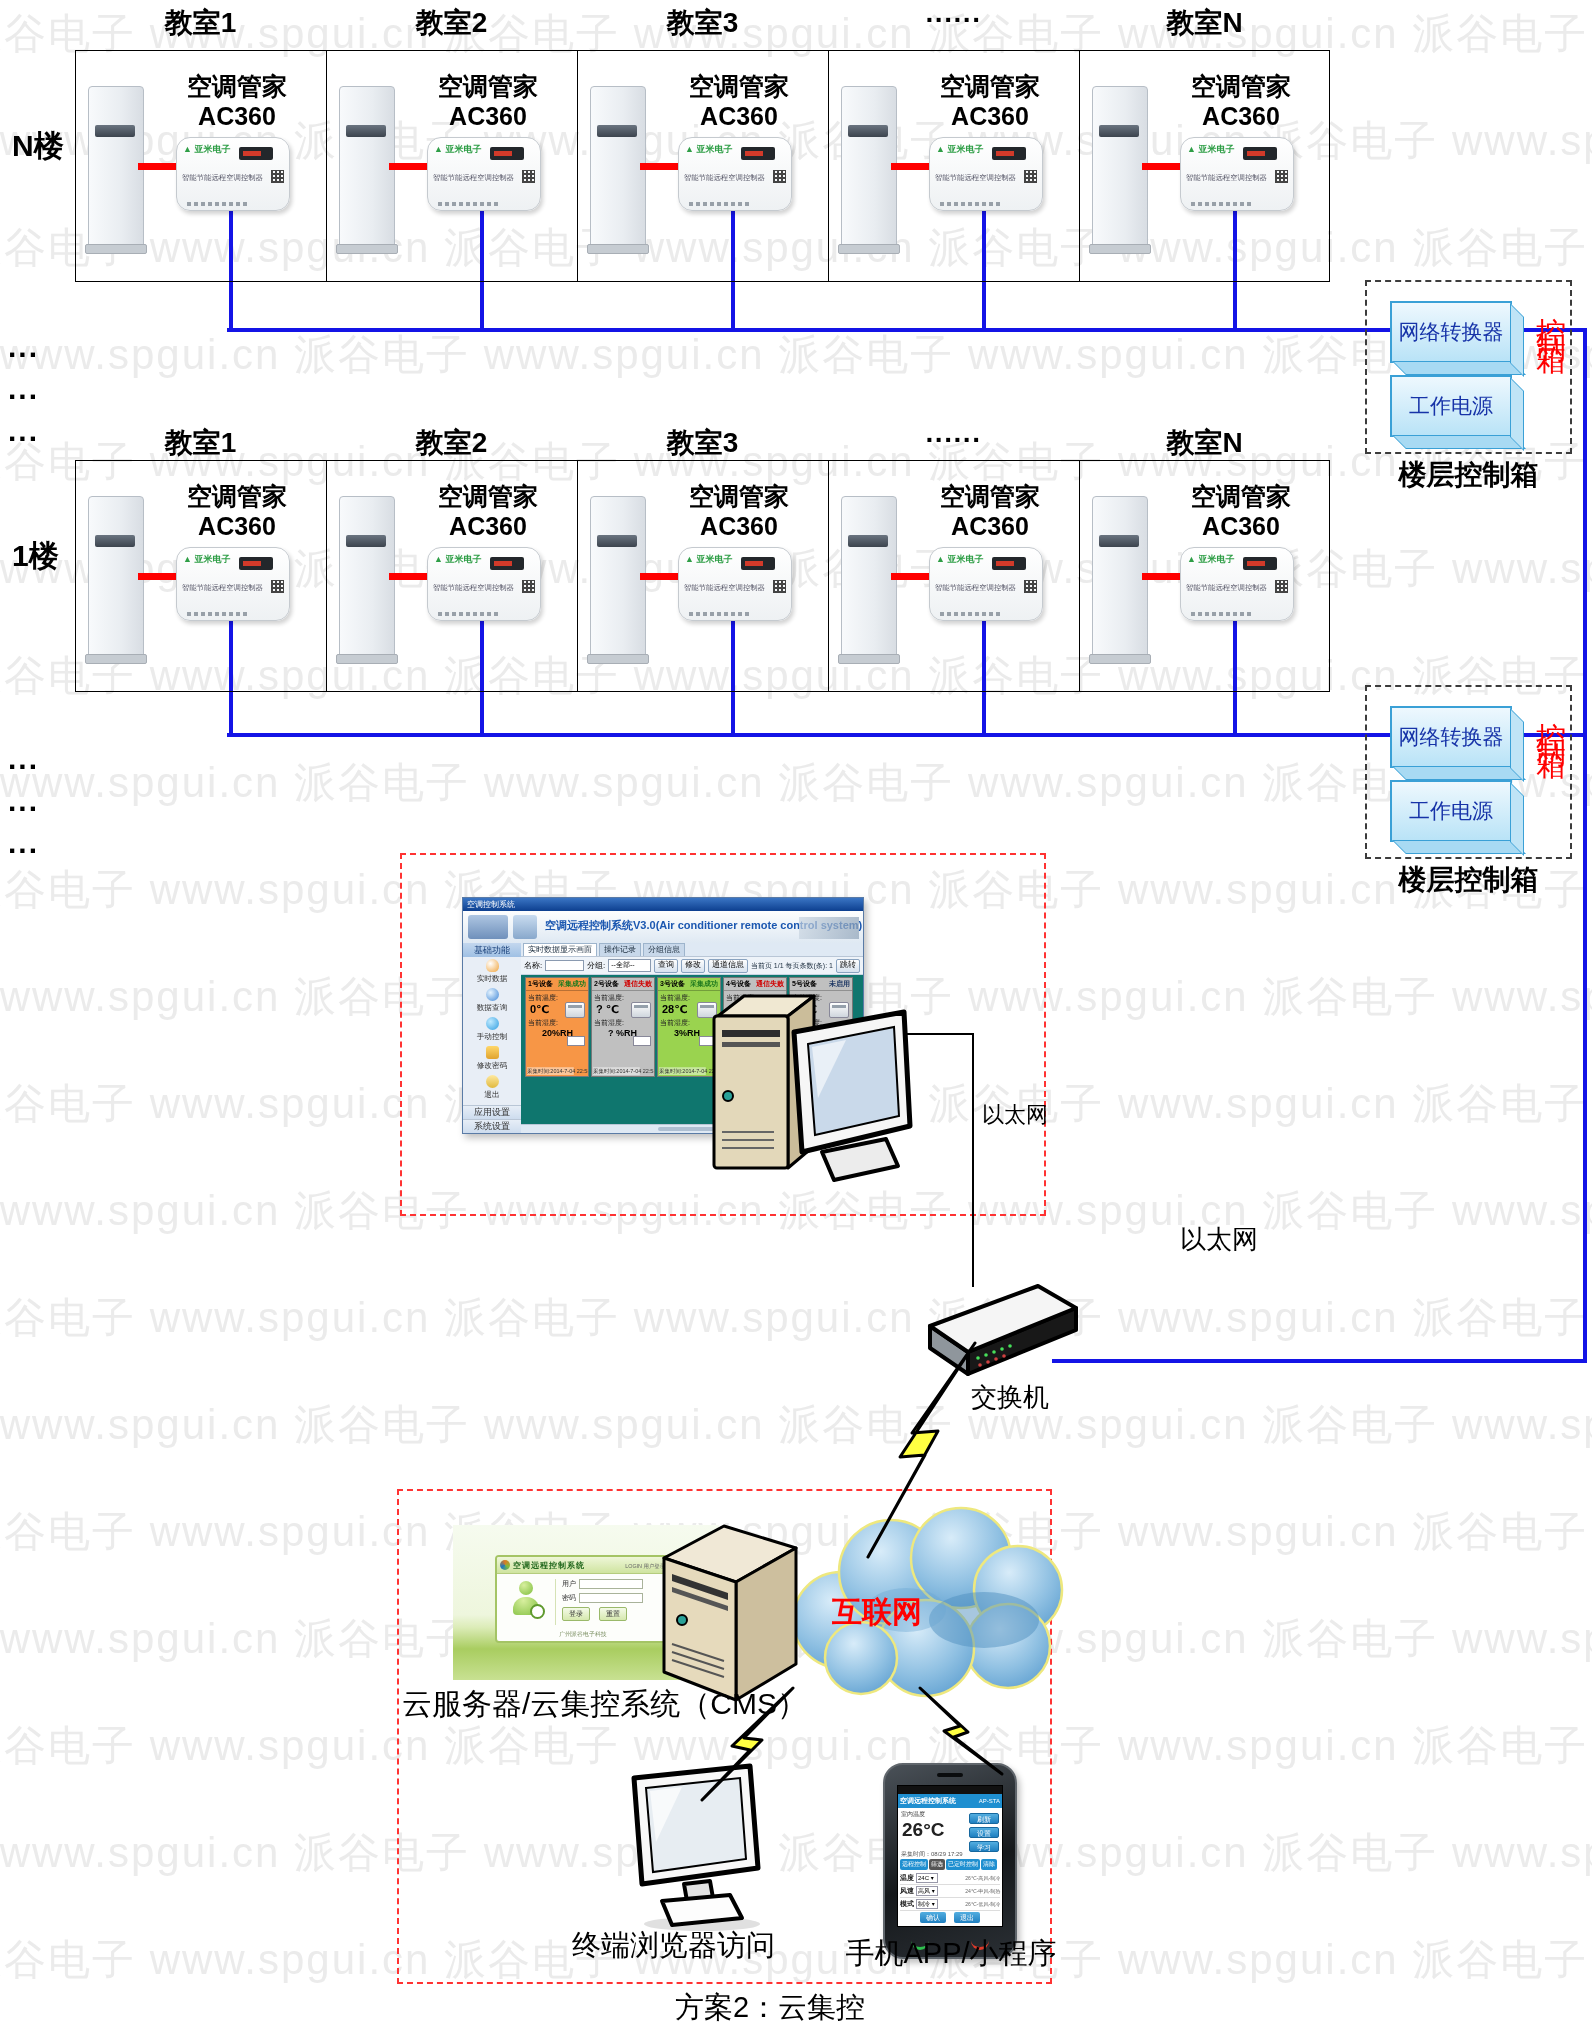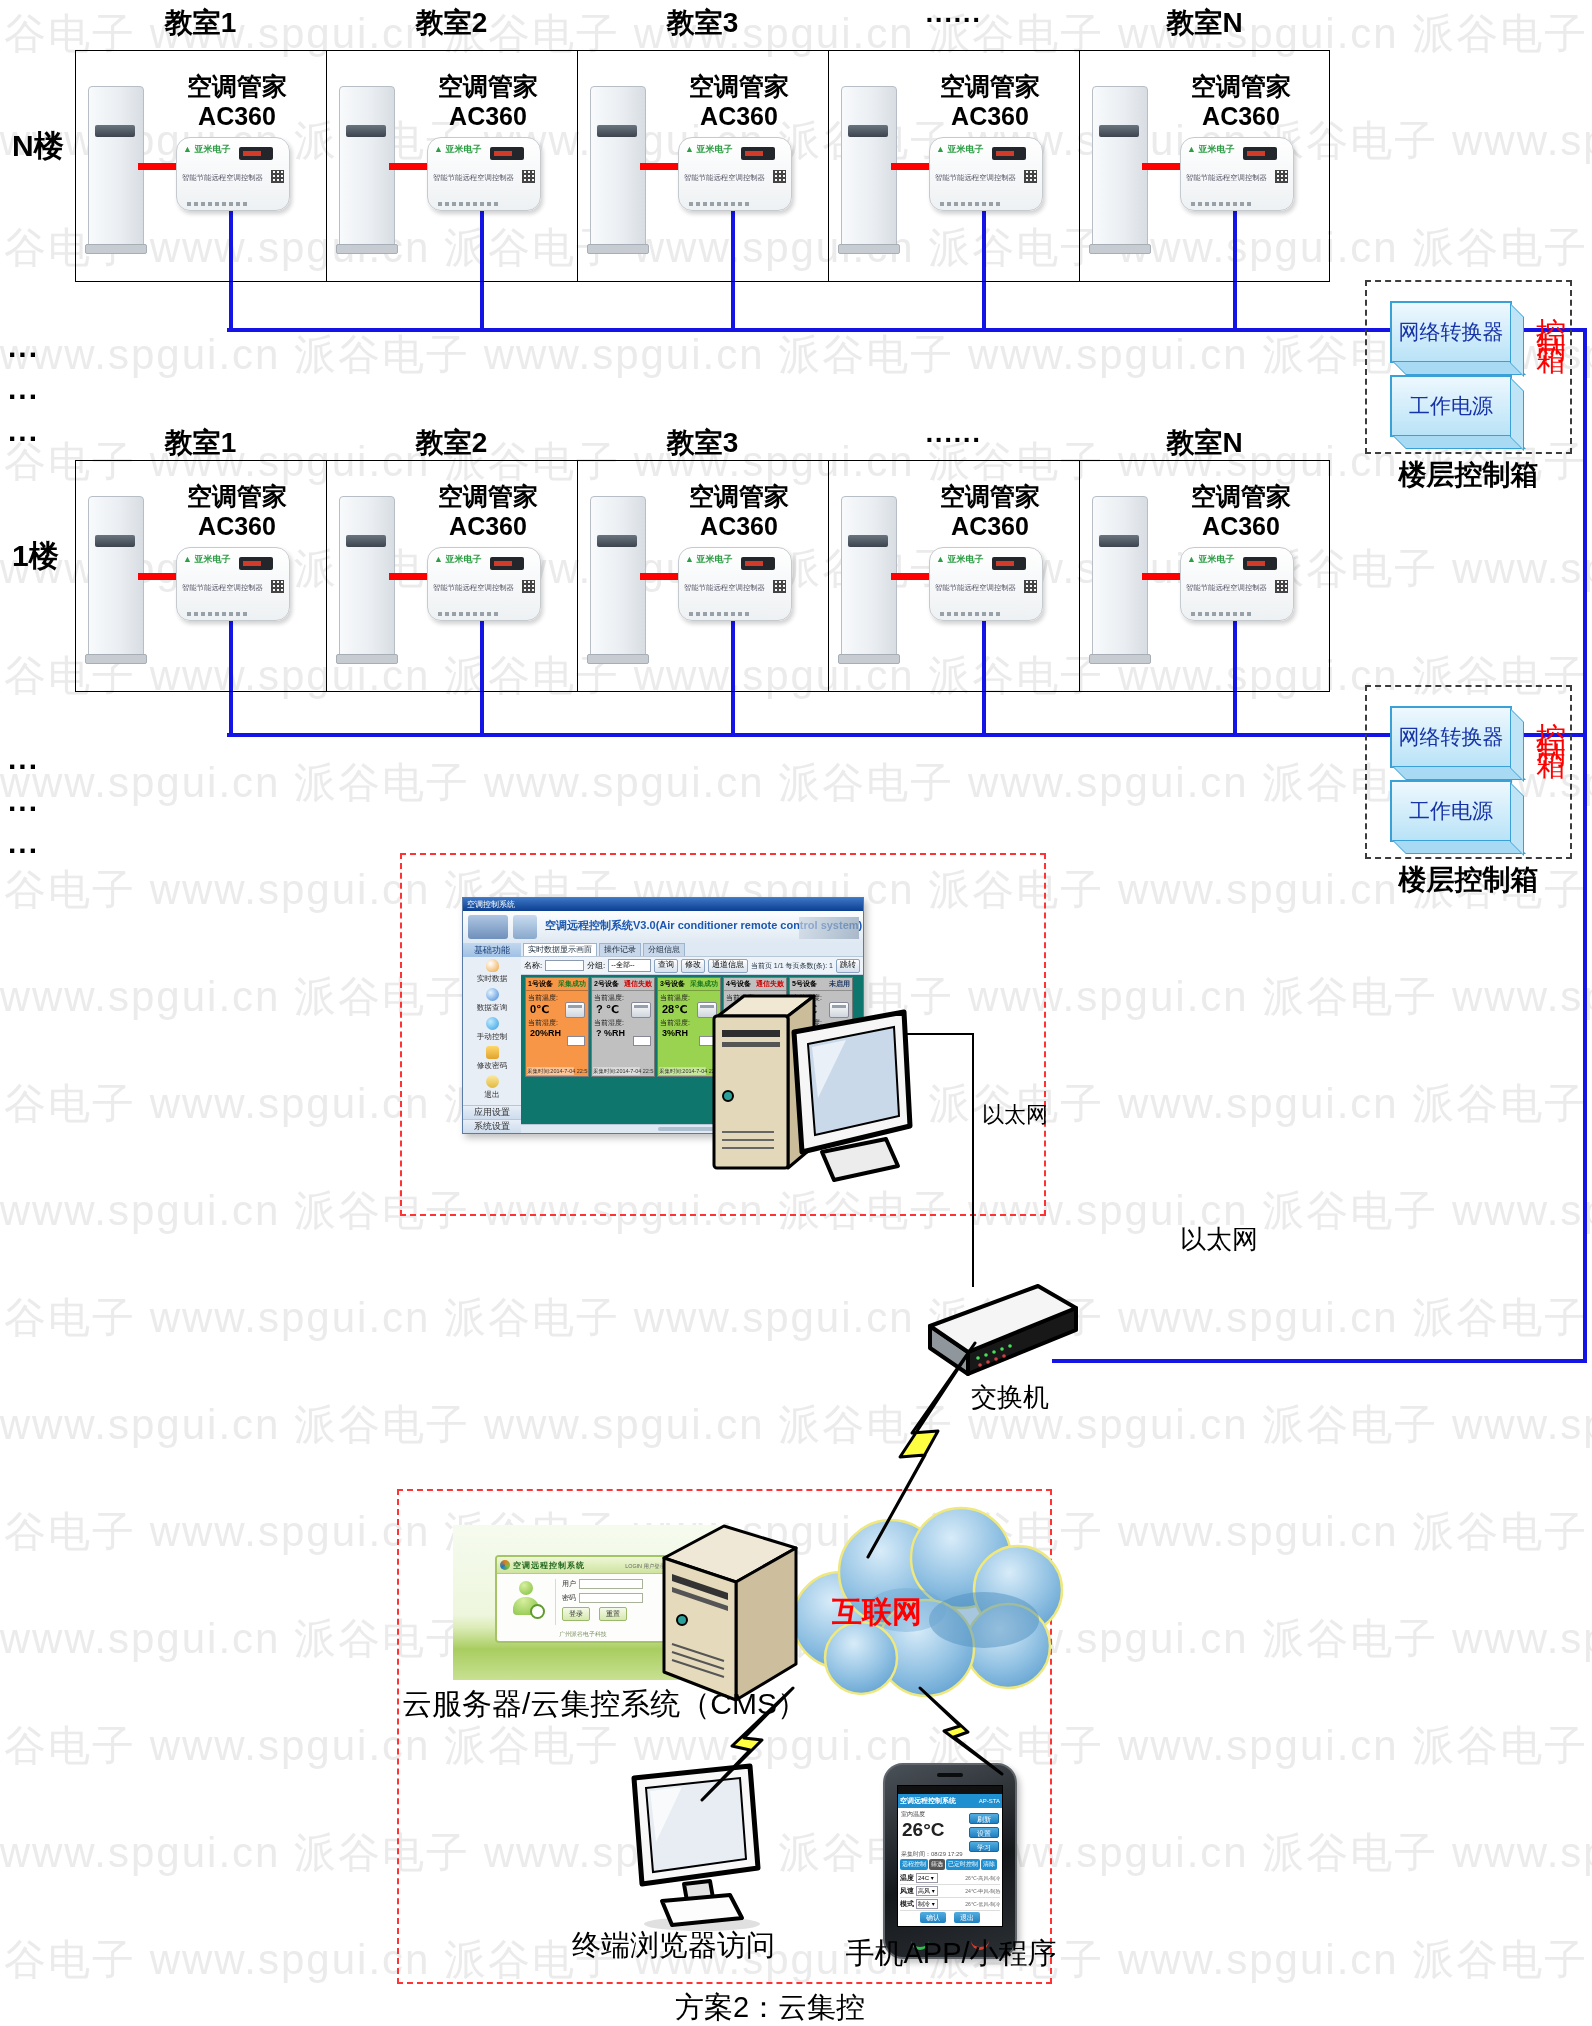--- a/index.html
+++ b/index.html
@@ -81,21 +81,21 @@
   .rms-toolbar{height:17px;display:flex;align-items:center;gap:3px;font-size:8px;padding:0 3px;background:#eef3f9;border-bottom:1px solid #c7d3e2;white-space:nowrap;}
   .rms-input{width:40px;height:9px;background:#fff;border:1px solid #8a9ab0;}
   .rms-select{width:42px;height:11px;background:#fff;border:1px solid #8a9ab0;font-size:7px;line-height:10px;padding-left:2px;}
   .rms-btn{height:12px;line-height:10px;padding:0 3px;background:linear-gradient(#fefefe,#d7e2ef);border:1px solid #8aa3c0;border-radius:2px;font-size:8px;}
   .rms-pageinfo{margin-left:auto;font-size:7px;color:#234;white-space:nowrap;}
   .rms-cards{position:absolute;left:4px;top:34px;display:flex;gap:2px;}
   .rms-card{width:64px;height:100px;border:1px solid #777;position:relative;font-size:7px;box-sizing:border-box;overflow:hidden;}
   .rms-card-head{height:11px;display:flex;justify-content:space-between;padding:1px 2px 0;border-bottom:1px solid rgba(0,0,0,.25);font-weight:700;}
   .rms-card-label{padding:2px 2px 0;color:#222;}
   .rms-card-temp{font-size:11px;font-weight:700;padding-left:4px;}
-  .rms-card-hum{font-size:9px;font-weight:700;padding-left:4px;}
+  .rms-card-hum{font-size:9px;font-weight:700;padding-left:16px;}
   .rms-card-ico{position:absolute;right:3px;top:24px;width:18px;height:14px;background:linear-gradient(#fff,#cfd6dd);border:1px solid #889;border-radius:2px;}
   .rms-card-ico::after{content:"";position:absolute;left:2px;top:2px;right:2px;height:3px;background:#95a0ab;}
   .rms-card-sel{position:absolute;right:3px;top:58px;width:16px;height:8px;background:#fff;border:1px solid #889;}
   .rms-card-time{position:absolute;left:1px;right:1px;bottom:1px;font-size:7px;transform:scale(.78);transform-origin:left bottom;color:#333;background:rgba(255,255,255,.45);white-space:nowrap;}
   .rms-scroll{position:absolute;left:58px;right:0;bottom:0;height:8px;background:#dfe9f4;border-top:1px solid #b9c6d6;}
   .rms-scroll::after{content:"";position:absolute;left:40%;top:2px;width:60px;height:4px;background:#aebfd2;border-radius:2px;}
   
   .cms{position:absolute;left:453px;top:1525px;width:266px;height:155px;z-index:3;
        background:linear-gradient(180deg,#f6fbef 0%,#eef6dd 58%,#dcecb8 66%,#a9cd60 80%,#c8e192 100%);}
   .cms-panel{position:absolute;left:42px;top:30px;width:172px;height:84px;background:#fdfefb;border:2px solid #a4c465;border-radius:4px;}

